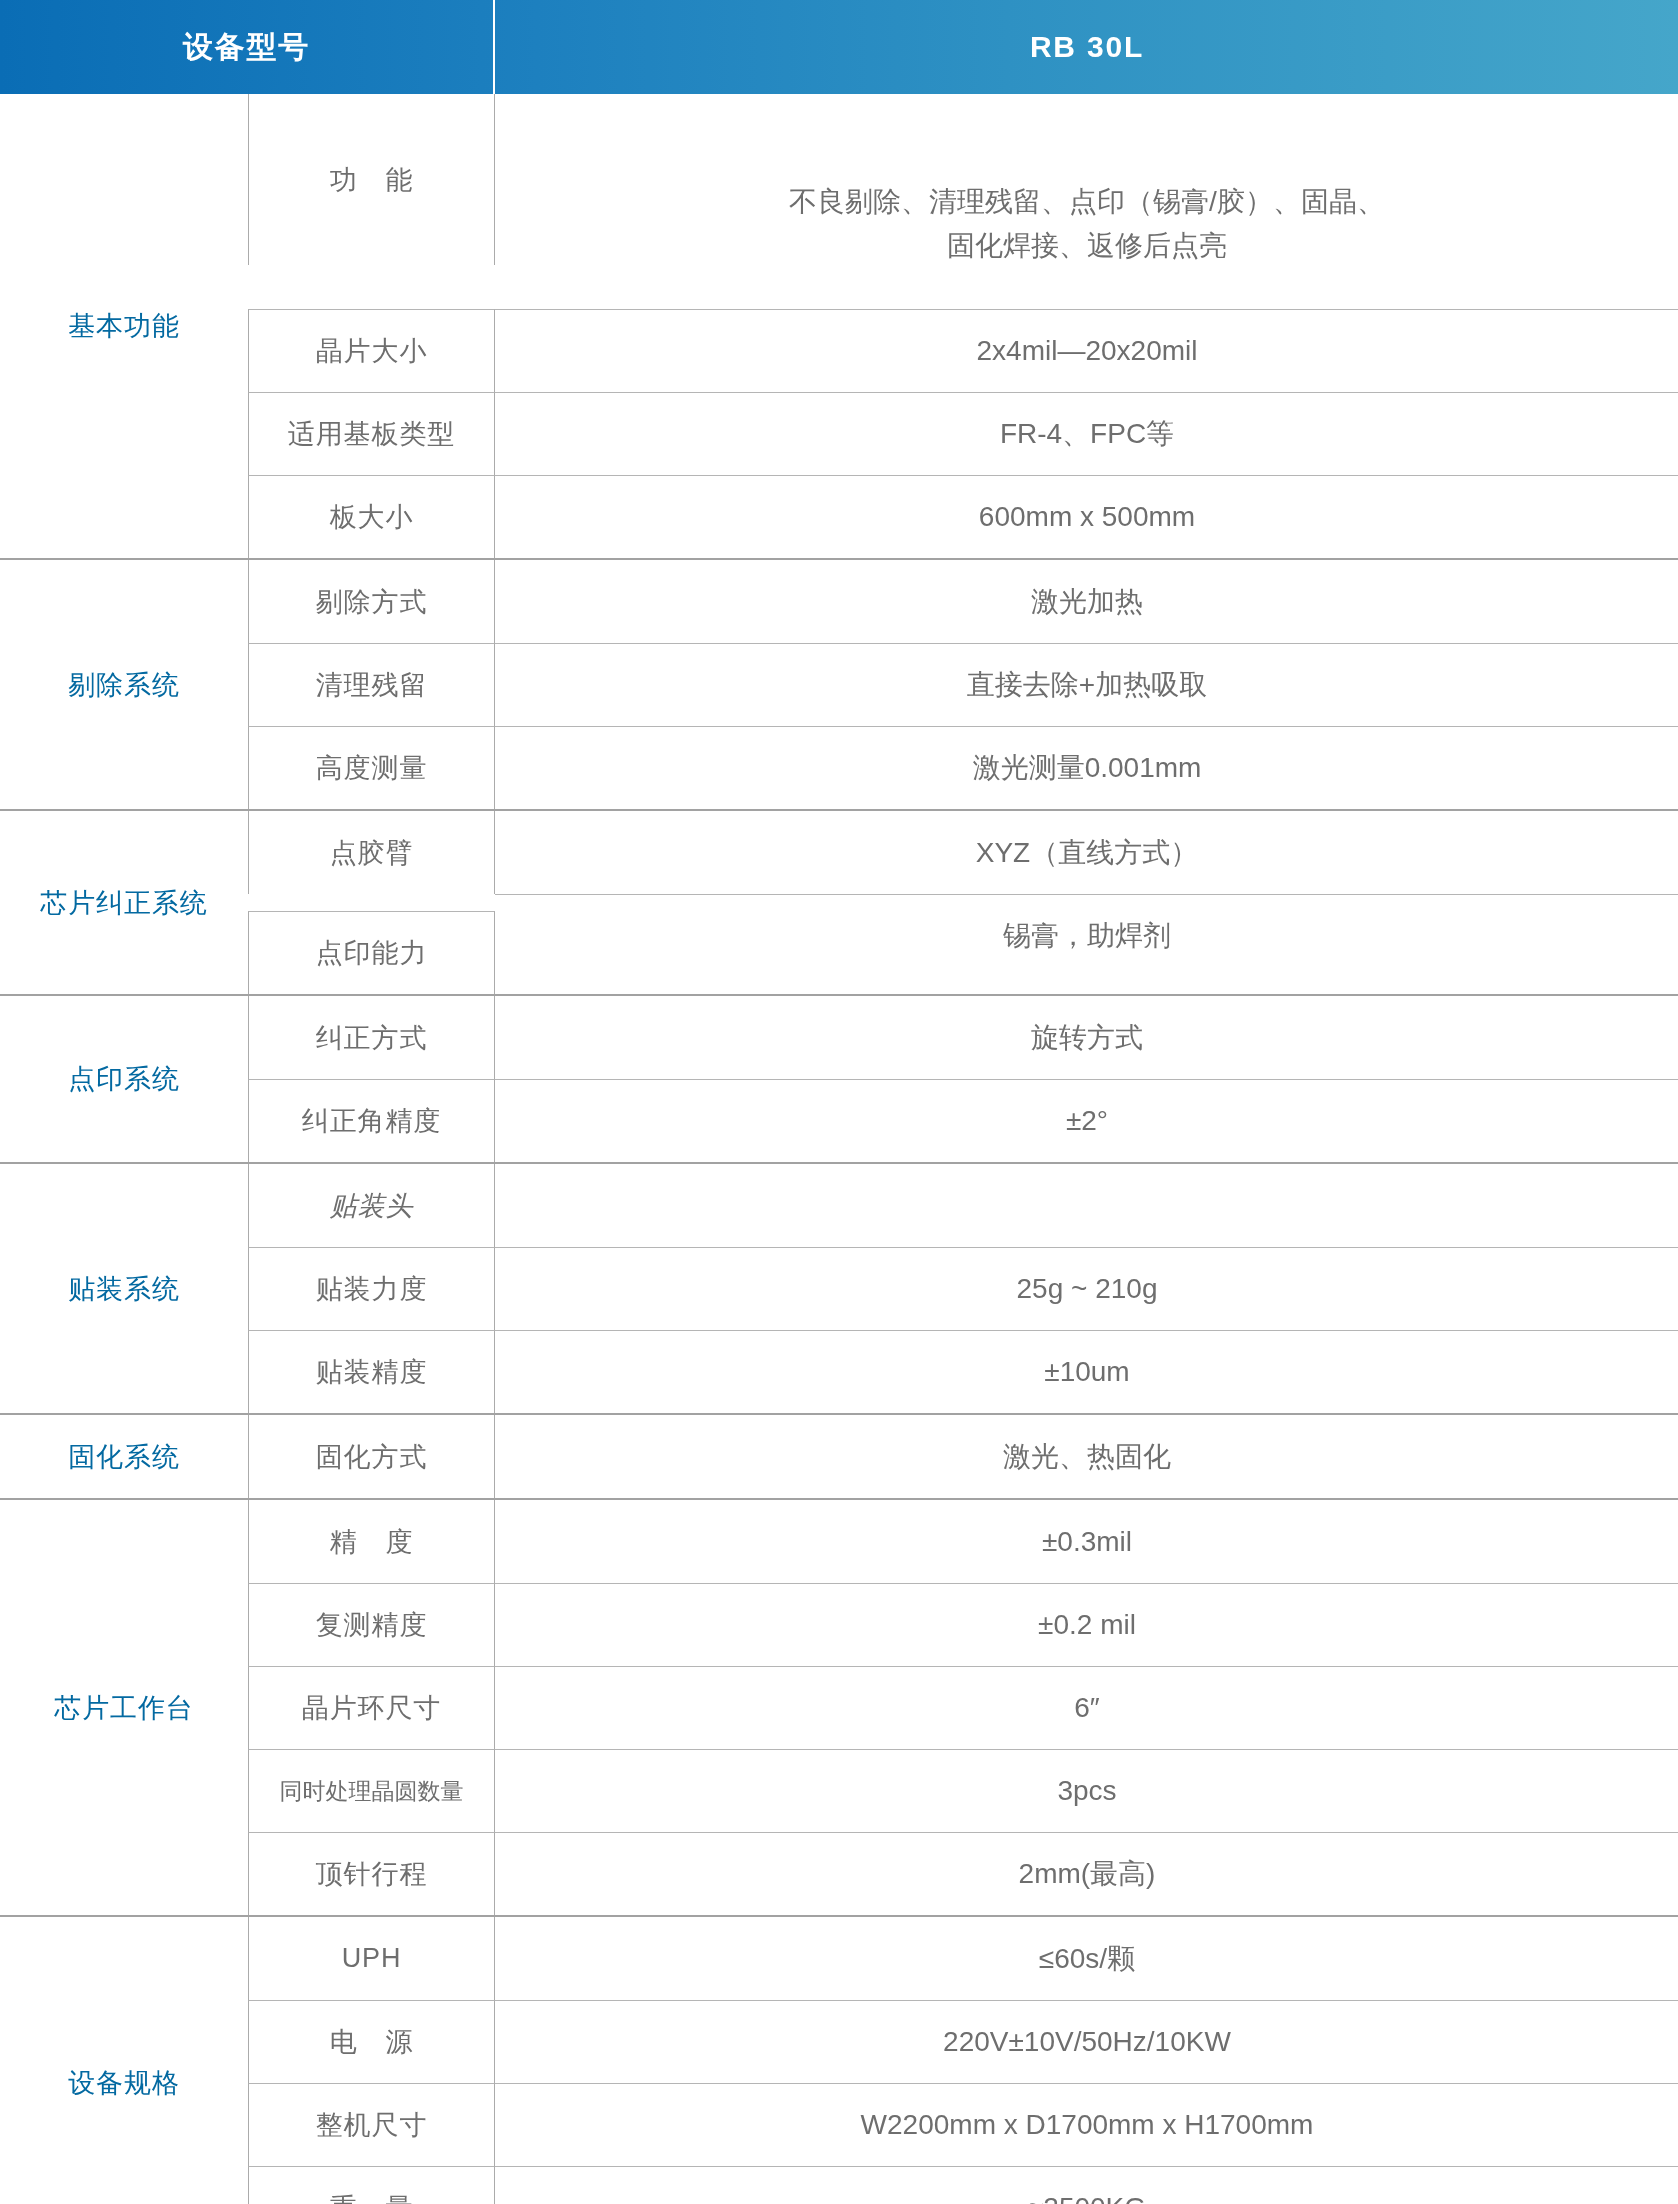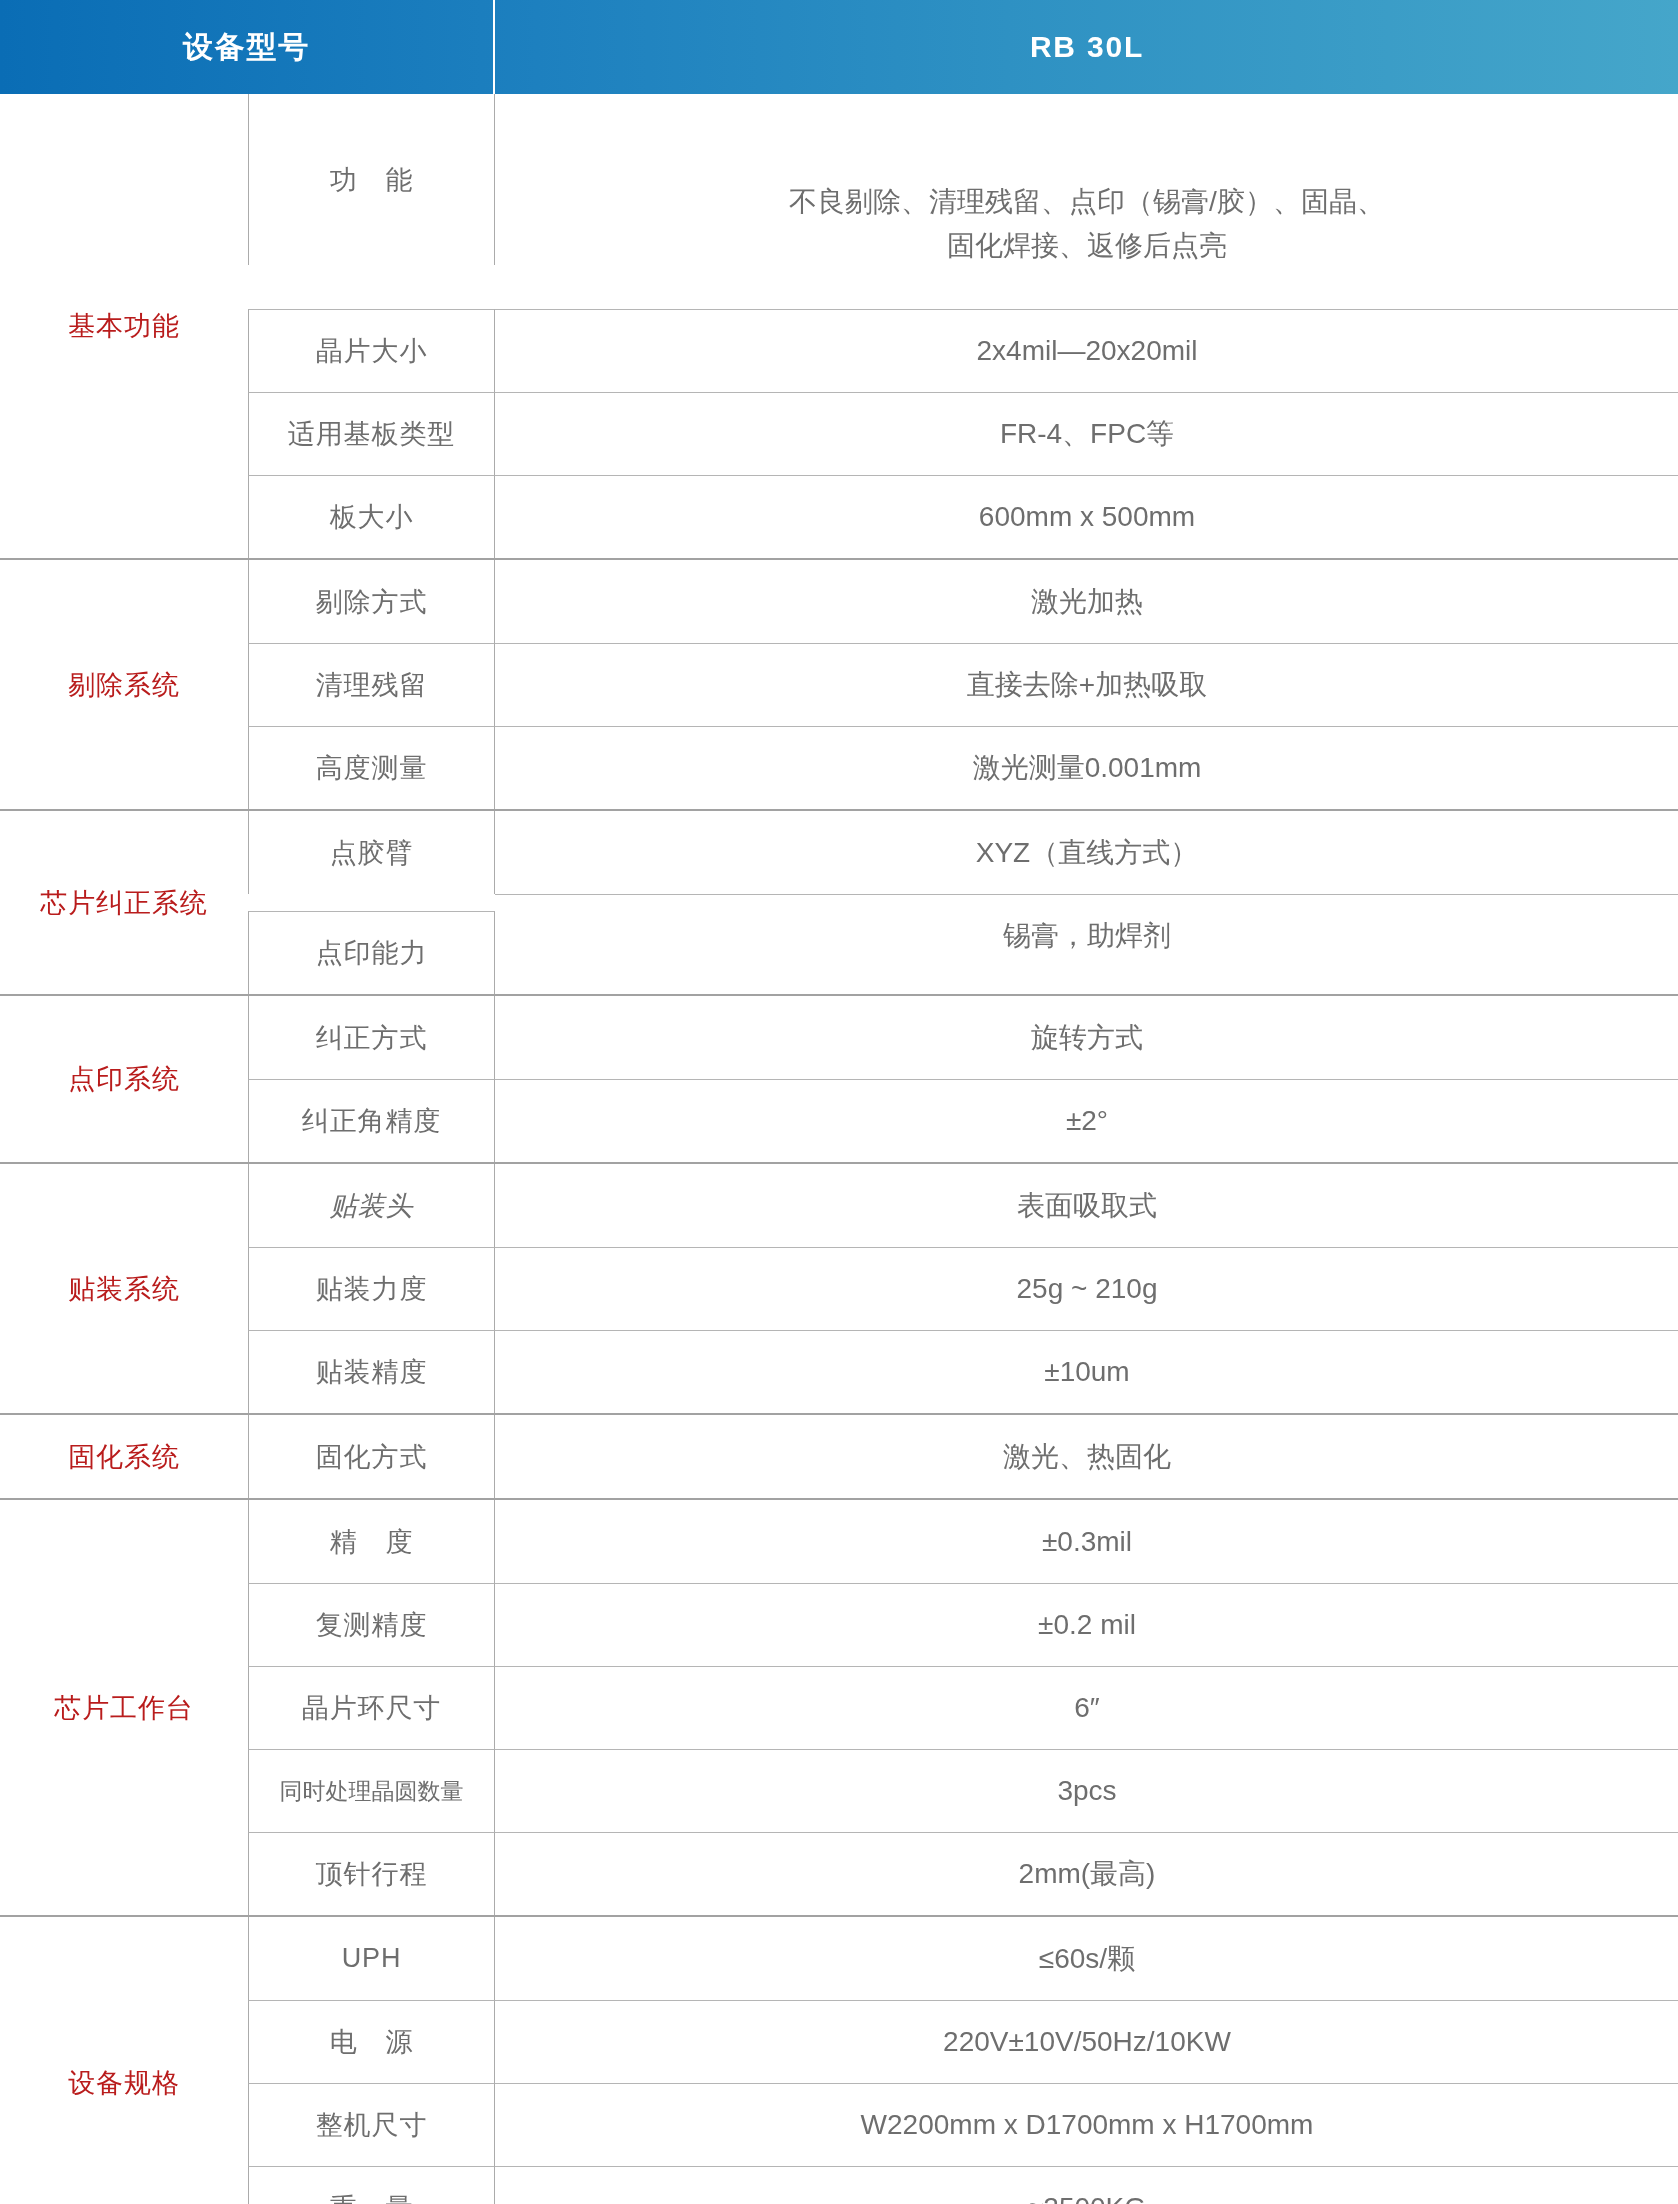--- a/index.html
+++ b/index.html
@@ -40,21 +40,21 @@
     display: grid;
     grid-template-columns: 248px 247px 1fr;
     border-bottom: 2.7px solid #a2a2a2;
   }
   .group-name {
     grid-column: 1;
     display: flex;
     align-items: center;
     justify-content: center;
     font-size: 27px;
-    color: #b91c1c;
+    color: #0369a1;
     letter-spacing: 0.9px;
   }
   .cell {
     display: flex;
     align-items: center;
     justify-content: center;
     height: 83px;
     box-sizing: border-box;
     color: #6e6e6e;
   }
@@ -126,21 +126,20 @@
       <section class="group">
         <div class="group-name" style="grid-area: 1 / 1 / span 2;">点印系统</div>
         <div class="cell label" style="grid-area: 1 / 2;">纠正方式</div>
         <div class="cell value" style="grid-area: 1 / 3;">旋转方式</div>
         <div class="cell label sep" style="grid-area: 2 / 2;">纠正角精度</div>
         <div class="cell value sep" style="grid-area: 2 / 3;">±2°</div>
       </section>
       <section class="group">
         <div class="group-name" style="grid-area: 1 / 1 / span 3;">贴装系统</div>
         <div class="cell label" style="grid-area: 1 / 2; font-style: italic;">贴装头</div>
-        <div class="cell value" style="grid-area: 1 / 3;">表面吸取式</div>
         <div class="cell label sep" style="grid-area: 2 / 2;">贴装力度</div>
         <div class="cell value sep" style="grid-area: 2 / 3;">25g ~ 210g</div>
         <div class="cell label sep" style="grid-area: 3 / 2;">贴装精度</div>
         <div class="cell value sep" style="grid-area: 3 / 3;">±10um</div>
       </section>
       <section class="group">
         <div class="group-name" style="grid-area: 1 / 1 / span 1;">固化系统</div>
         <div class="cell label" style="grid-area: 1 / 2;">固化方式</div>
         <div class="cell value" style="grid-area: 1 / 3;">激光、热固化</div>
       </section>

